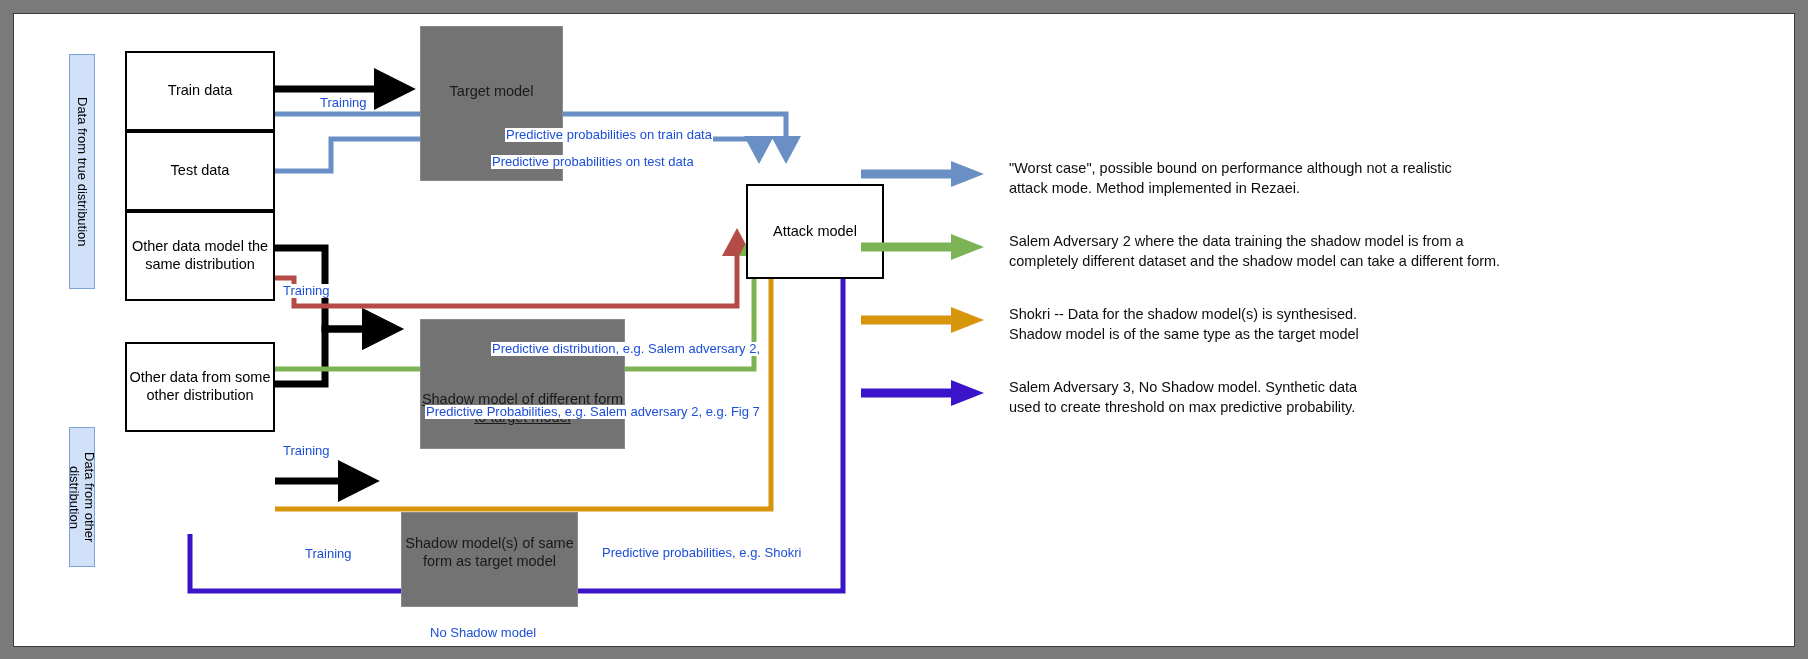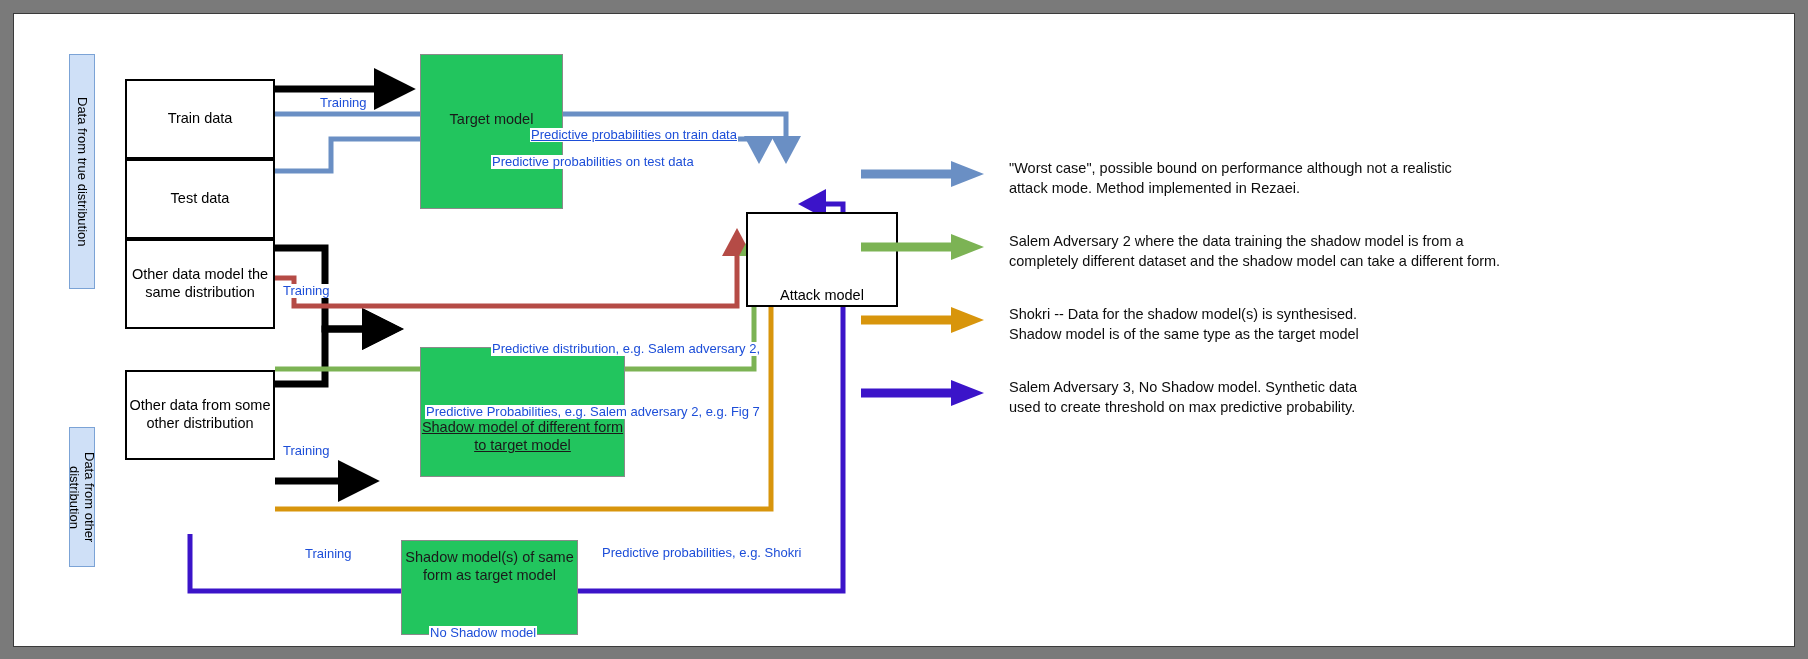--- a/index.html
+++ b/index.html
@@ -33,28 +33,27 @@
     position: absolute;
     box-sizing: border-box;
     display: flex;
     align-items: center;
     justify-content: center;
     text-align: center;
     font-size: 14.5px;
     color: #000;
     line-height: 1.22;
     z-index: 4;
-    margin-top: 28px;
   }
   .node.data-box {
     background: #ffffff;
     border: 2px solid #000000;
   }
   .node.model-box {
-    background: #22c55e;
+    background: #737373;
     border: 1.5px solid #8a8a8a;
     color: #1a1a1a;
   }
   .node.attack-box {
     background: #ffffff;
     border: 2px solid #000000;
   }
   .group-label {
     position: absolute;
     box-sizing: border-box;
@@ -176,41 +175,41 @@
   <div class="node data-box" style="left:111px; top:328px; width:150px; height:90px;">
     <span>Other data from some other distribution</span>
   </div>
 
   <div class="node model-box" style="left:406px; top:12px; width:143px; height:155px; align-items:flex-start; padding-top:56px;">
     <span>Target model</span>
   </div>
   <div class="node model-box" style="left:406px; top:305px; width:205px; height:130px; align-items:center; padding-top:50px;text-decoration:underline;">
     <span>Shadow model of different form to target model</span>
   </div>
-  <div class="node model-box" style="left:387px; top:498px; width:177px; height:95px; align-items:flex-start; padding-top:8px;">
+  <div class="node model-box" style="left:387px; top:498px; width:177px; height:95px; align-items:flex-start; padding-top:22px;">
     <span>Shadow model(s) of same form as target model</span>
   </div>
 
-  <div class="node attack-box" style="left:732px; top:170px; width:152px; height:95px;align-items:flex-end;">
+  <div class="node attack-box" style="left:732px; top:170px; width:138px; height:95px;">
     <span>Attack model</span>
   </div>
 
   <div class="edge-label" style="left:305px; top:82px;">
     <span>Training</span>
   </div>
   <div class="edge-label" style="left:268px; top:270px;">
     <span>Training</span>
   </div>
   <div class="edge-label" style="left:268px; top:430px;">
     <span>Training</span>
   </div>
   <div class="edge-label" style="left:290px; top:533px;">
     <span>Training</span>
   </div>
-  <div class="edge-label" style="left:516px; top:114px;text-decoration:underline;">
+  <div class="edge-label" style="left:491px; top:114px;">
     <span>Predictive probabilities on train data</span>
   </div>
   <div class="edge-label" style="left:477px; top:141px;">
     <span>Predictive probabilities on test data</span>
   </div>
   <div class="edge-label" style="left:477px; top:328px;">
     <span>Predictive distribution, e.g. Salem adversary 2,</span>
   </div>
   <div class="edge-label" style="left:411px; top:391px;">
     <span>Predictive Probabilities, e.g. Salem adversary 2, e.g. Fig 7</span>

